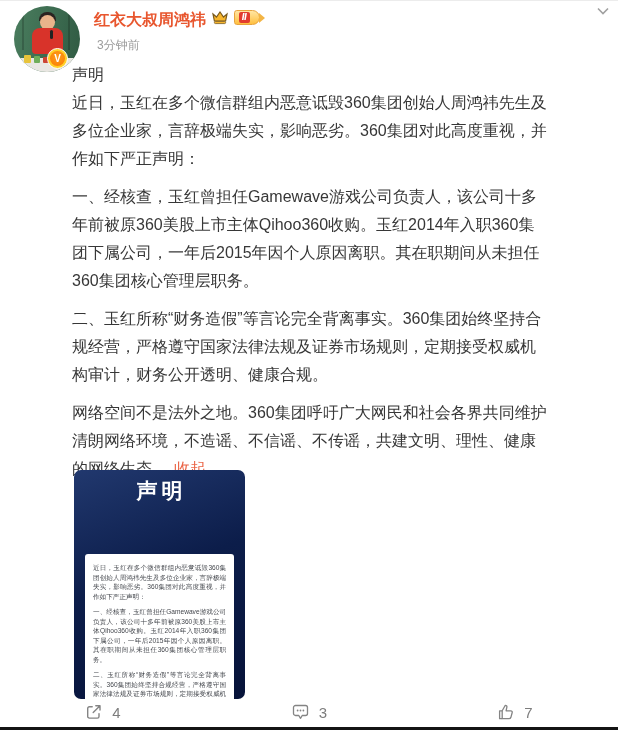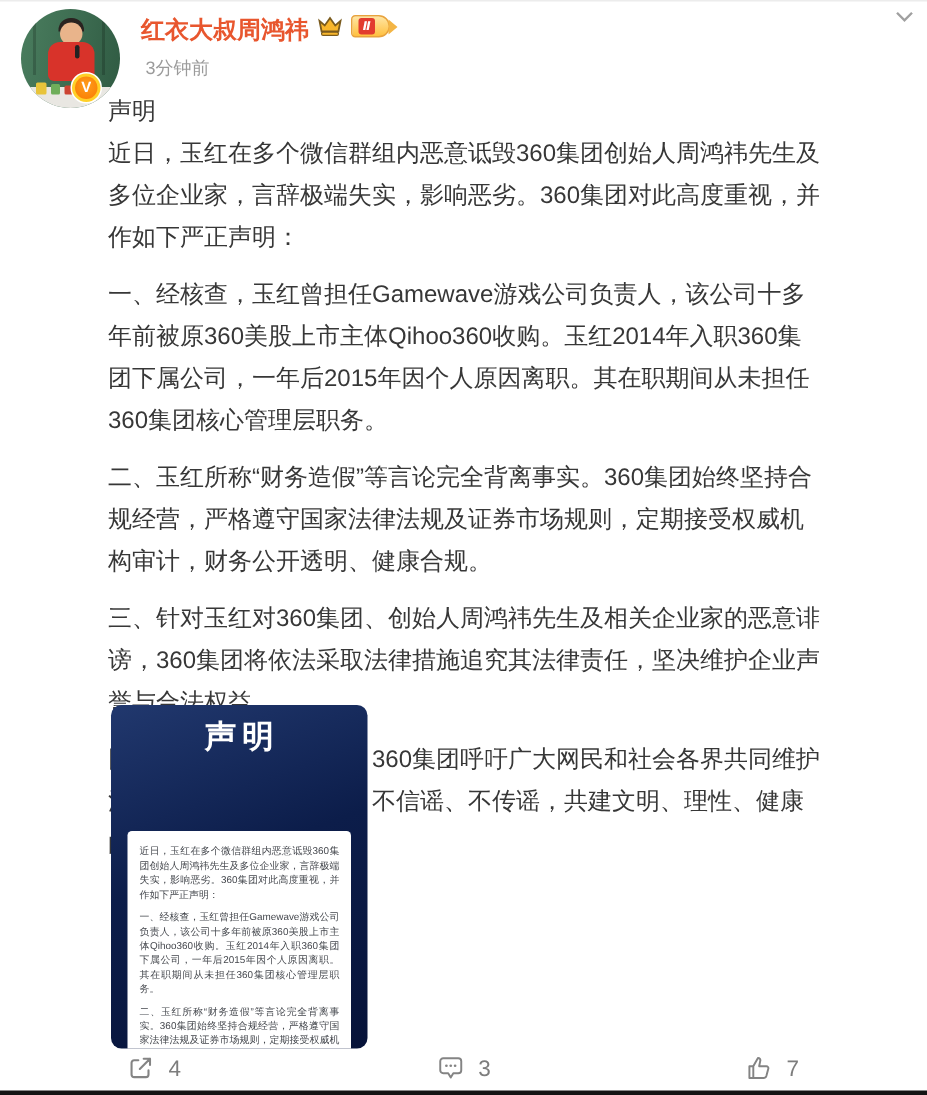--- a/index.html
+++ b/index.html
@@ -159,21 +159,20 @@
           <polyline points="1,1.5 6,6.5 11,1.5" fill="none" stroke="#a0a0a0" stroke-width="1.6"></polyline>
         </svg>
     </div>
   </div>
 
   <div class="body-text">
     <p class="tight">声明</p>
     <p>近日，玉红在多个微信群组内恶意诋毁360集团创始人周鸿祎先生及多位企业家，言辞极端失实，影响恶劣。360集团对此高度重视，并作如下严正声明：</p>
     <p>一、经核查，玉红曾担任Gamewave游戏公司负责人，该公司十多年前被原360美股上市主体Qihoo360收购。玉红2014年入职360集团下属公司，一年后2015年因个人原因离职。其在职期间从未担任360集团核心管理层职务。</p>
     <p>二、玉红所称“财务造假”等言论完全背离事实。360集团始终坚持合规经营，严格遵守国家法律法规及证券市场规则，定期接受权威机构审计，财务公开透明、健康合规。</p>
-    <p>三、针对玉红对360集团、创始人周鸿祎先生及相关企业家的恶意诽谤，360集团将依法采取法律措施追究其法律责任，坚决维护企业声誉与合法权益。</p>
     <p class="tight">
       <span>网络空间不是法外之地。360集团呼吁广大网民和社会各界共同维护清朗网络环境，不造谣、不信谣、不传谣，共建文明、理性、健康的网络生态。</span><a class="collapse-link">收起</a>
     </p>
   </div>
 
   <div class="attachment">
     <div class="att-title">声明</div>
     <div class="att-card">
       <div class="att-card-inner">
         <p>近日，玉红在多个微信群组内恶意诋毁360集团创始人周鸿祎先生及多位企业家，言辞极端失实，影响恶劣。360集团对此高度重视，并作如下严正声明：</p>

